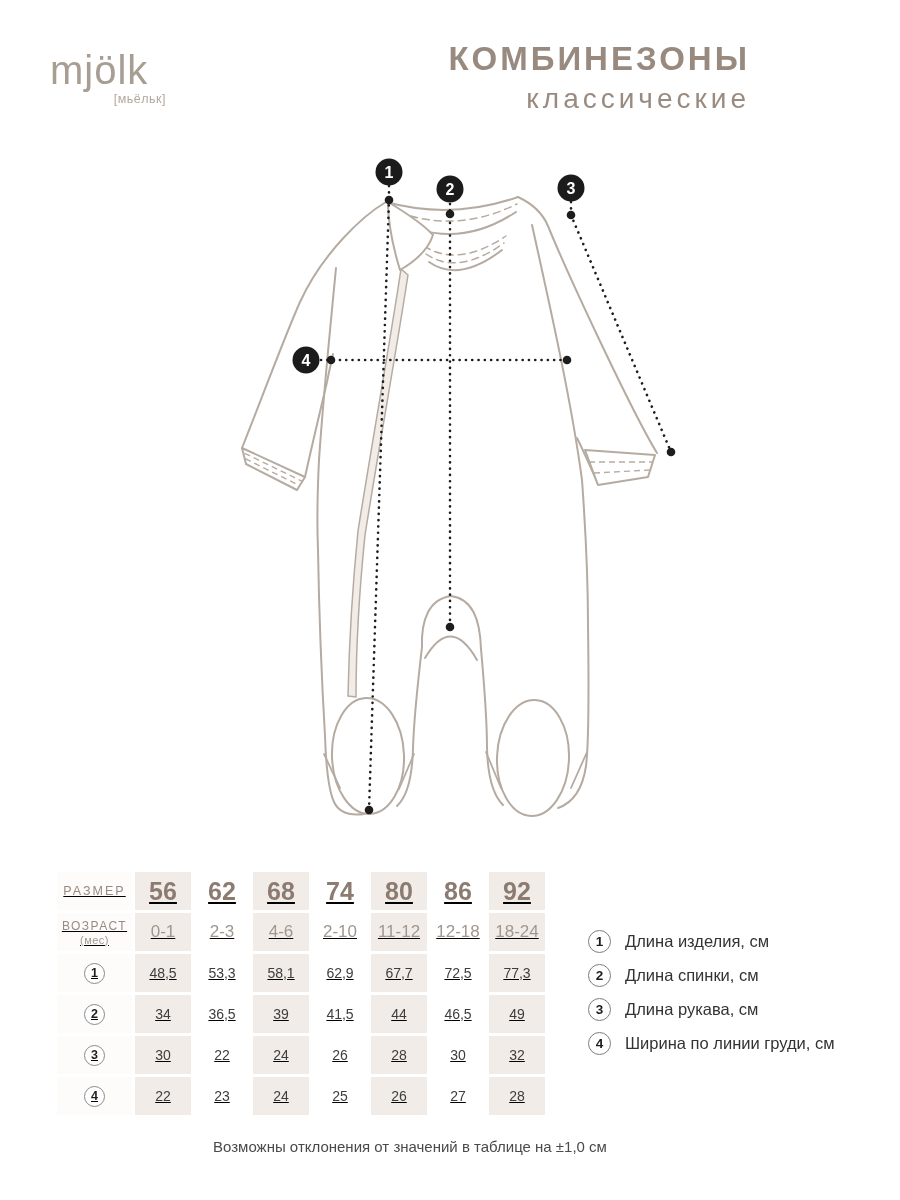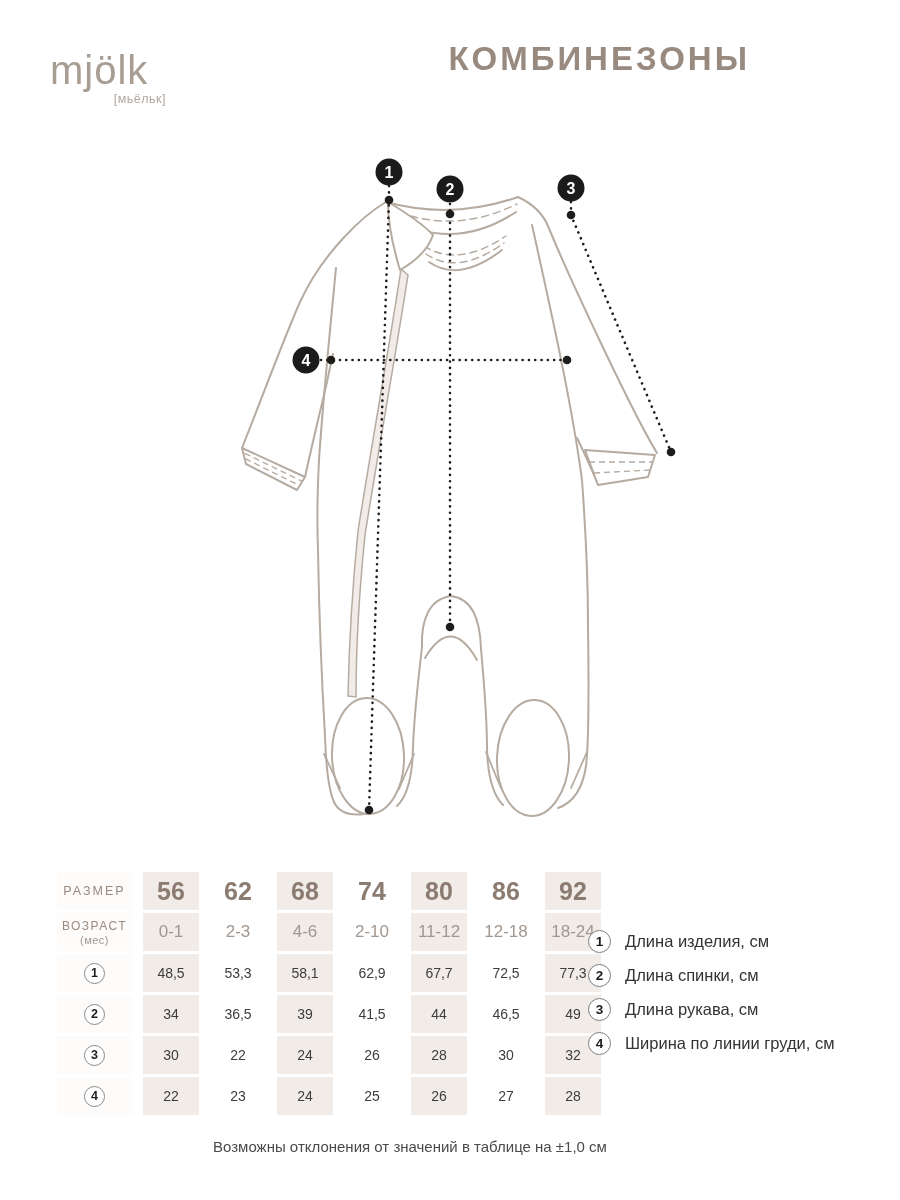--- a/index.html
+++ b/index.html
@@ -15,21 +15,21 @@
   
   .title-wrap { position:absolute; left:150px; top:40px; width:600px; text-align:right; }
   .title-main { font-size:33px; font-weight:700; letter-spacing:3px; color:#998a80; }
   .title-sub  { font-size:28px; font-weight:400; letter-spacing:4px; color:#9a8b81; margin-top:5px; }
 
   
   .diagram { position:absolute; left:200px; top:150px; width:500px; height:700px; }
 
   
   .size-table { position:absolute; left:57px; top:872px; }
-  .t-row { display:flex; gap:11px; margin-bottom:3px; }
+  .t-row { display:flex; gap:3px; margin-bottom:3px;text-decoration:underline; }
   .cell { width:56px; height:38px; display:flex; align-items:center; justify-content:center; }
   .cell.stripe { background:#f1ece8; }
   .cell.label-cell { width:75px; background:#fdfcfb; flex-direction:column; }
   .size-label { font-size:12.5px; letter-spacing:2px; color:#998a80; font-weight:400; }
   .size-val { font-size:25px; font-weight:700; color:#8c7b70; }
   .age-label { font-size:12px; letter-spacing:1.5px; color:#998a80; }
   .age-unit { font-size:11px; letter-spacing:0.5px; color:#a1978e; margin-top:1px; }
   .age-val { font-size:17px; color:#a1978e; }
   .data-val { font-size:14px; color:#3d3d3d; }
   .circ { width:21px; height:21px; border:1.4px solid #8a8a8a; border-radius:50%;
@@ -51,20 +51,21 @@
 
 <div id="canvas">
 
   <div class="logo">
     <div class="logo-main">mjölk</div>
     <div class="logo-sub">[мьёльк]</div>
   </div>
 
   <div class="title-wrap">
     <div class="title-main">КОМБИНЕЗОНЫ</div>
+    <div class="title-sub">классические</div>
   </div>
 
   <svg class="diagram" viewBox="0 0 500 700" xmlns="http://www.w3.org/2000/svg">
 
     <g stroke="#b6aba1" stroke-width="2" fill="none" stroke-linecap="round" stroke-linejoin="round">
 
       <path d="M 186,52 C 162,66 122,104 100,152 C 84,188 58,258 42,298"></path>
 
       <path d="M 318,47 C 333,54 343,64 348,76 C 368,125 432,262 457,303"></path>
 

